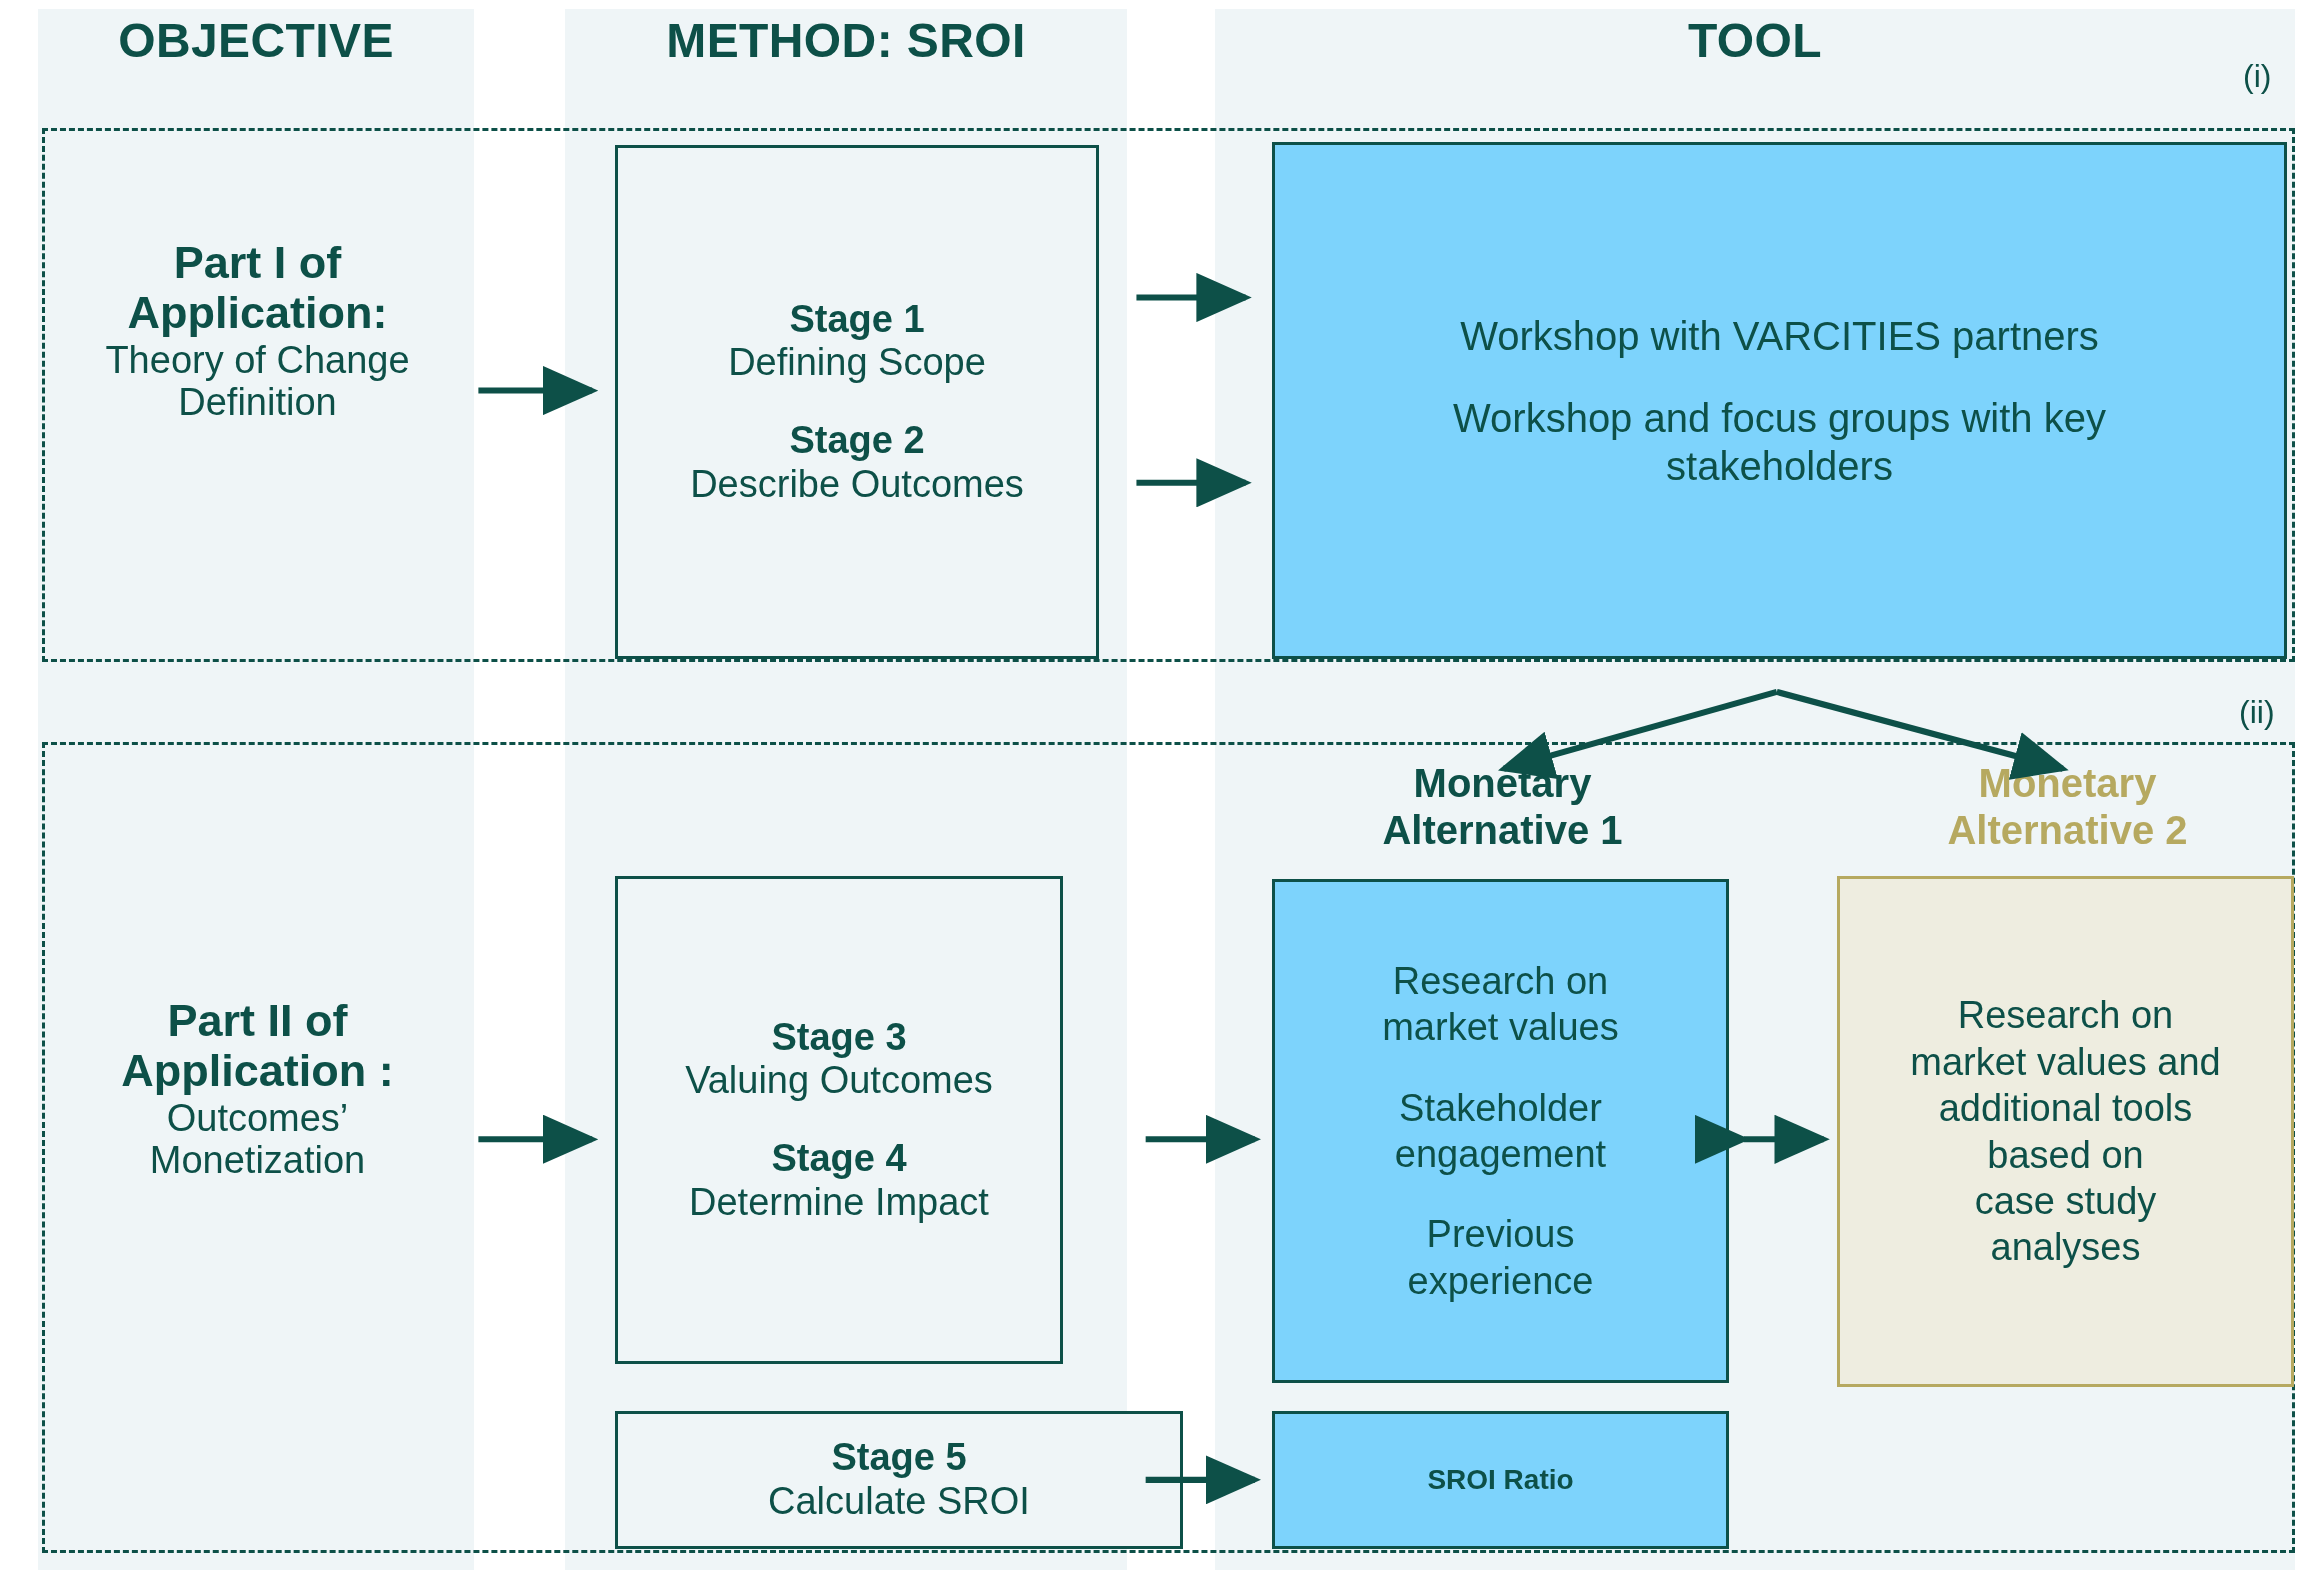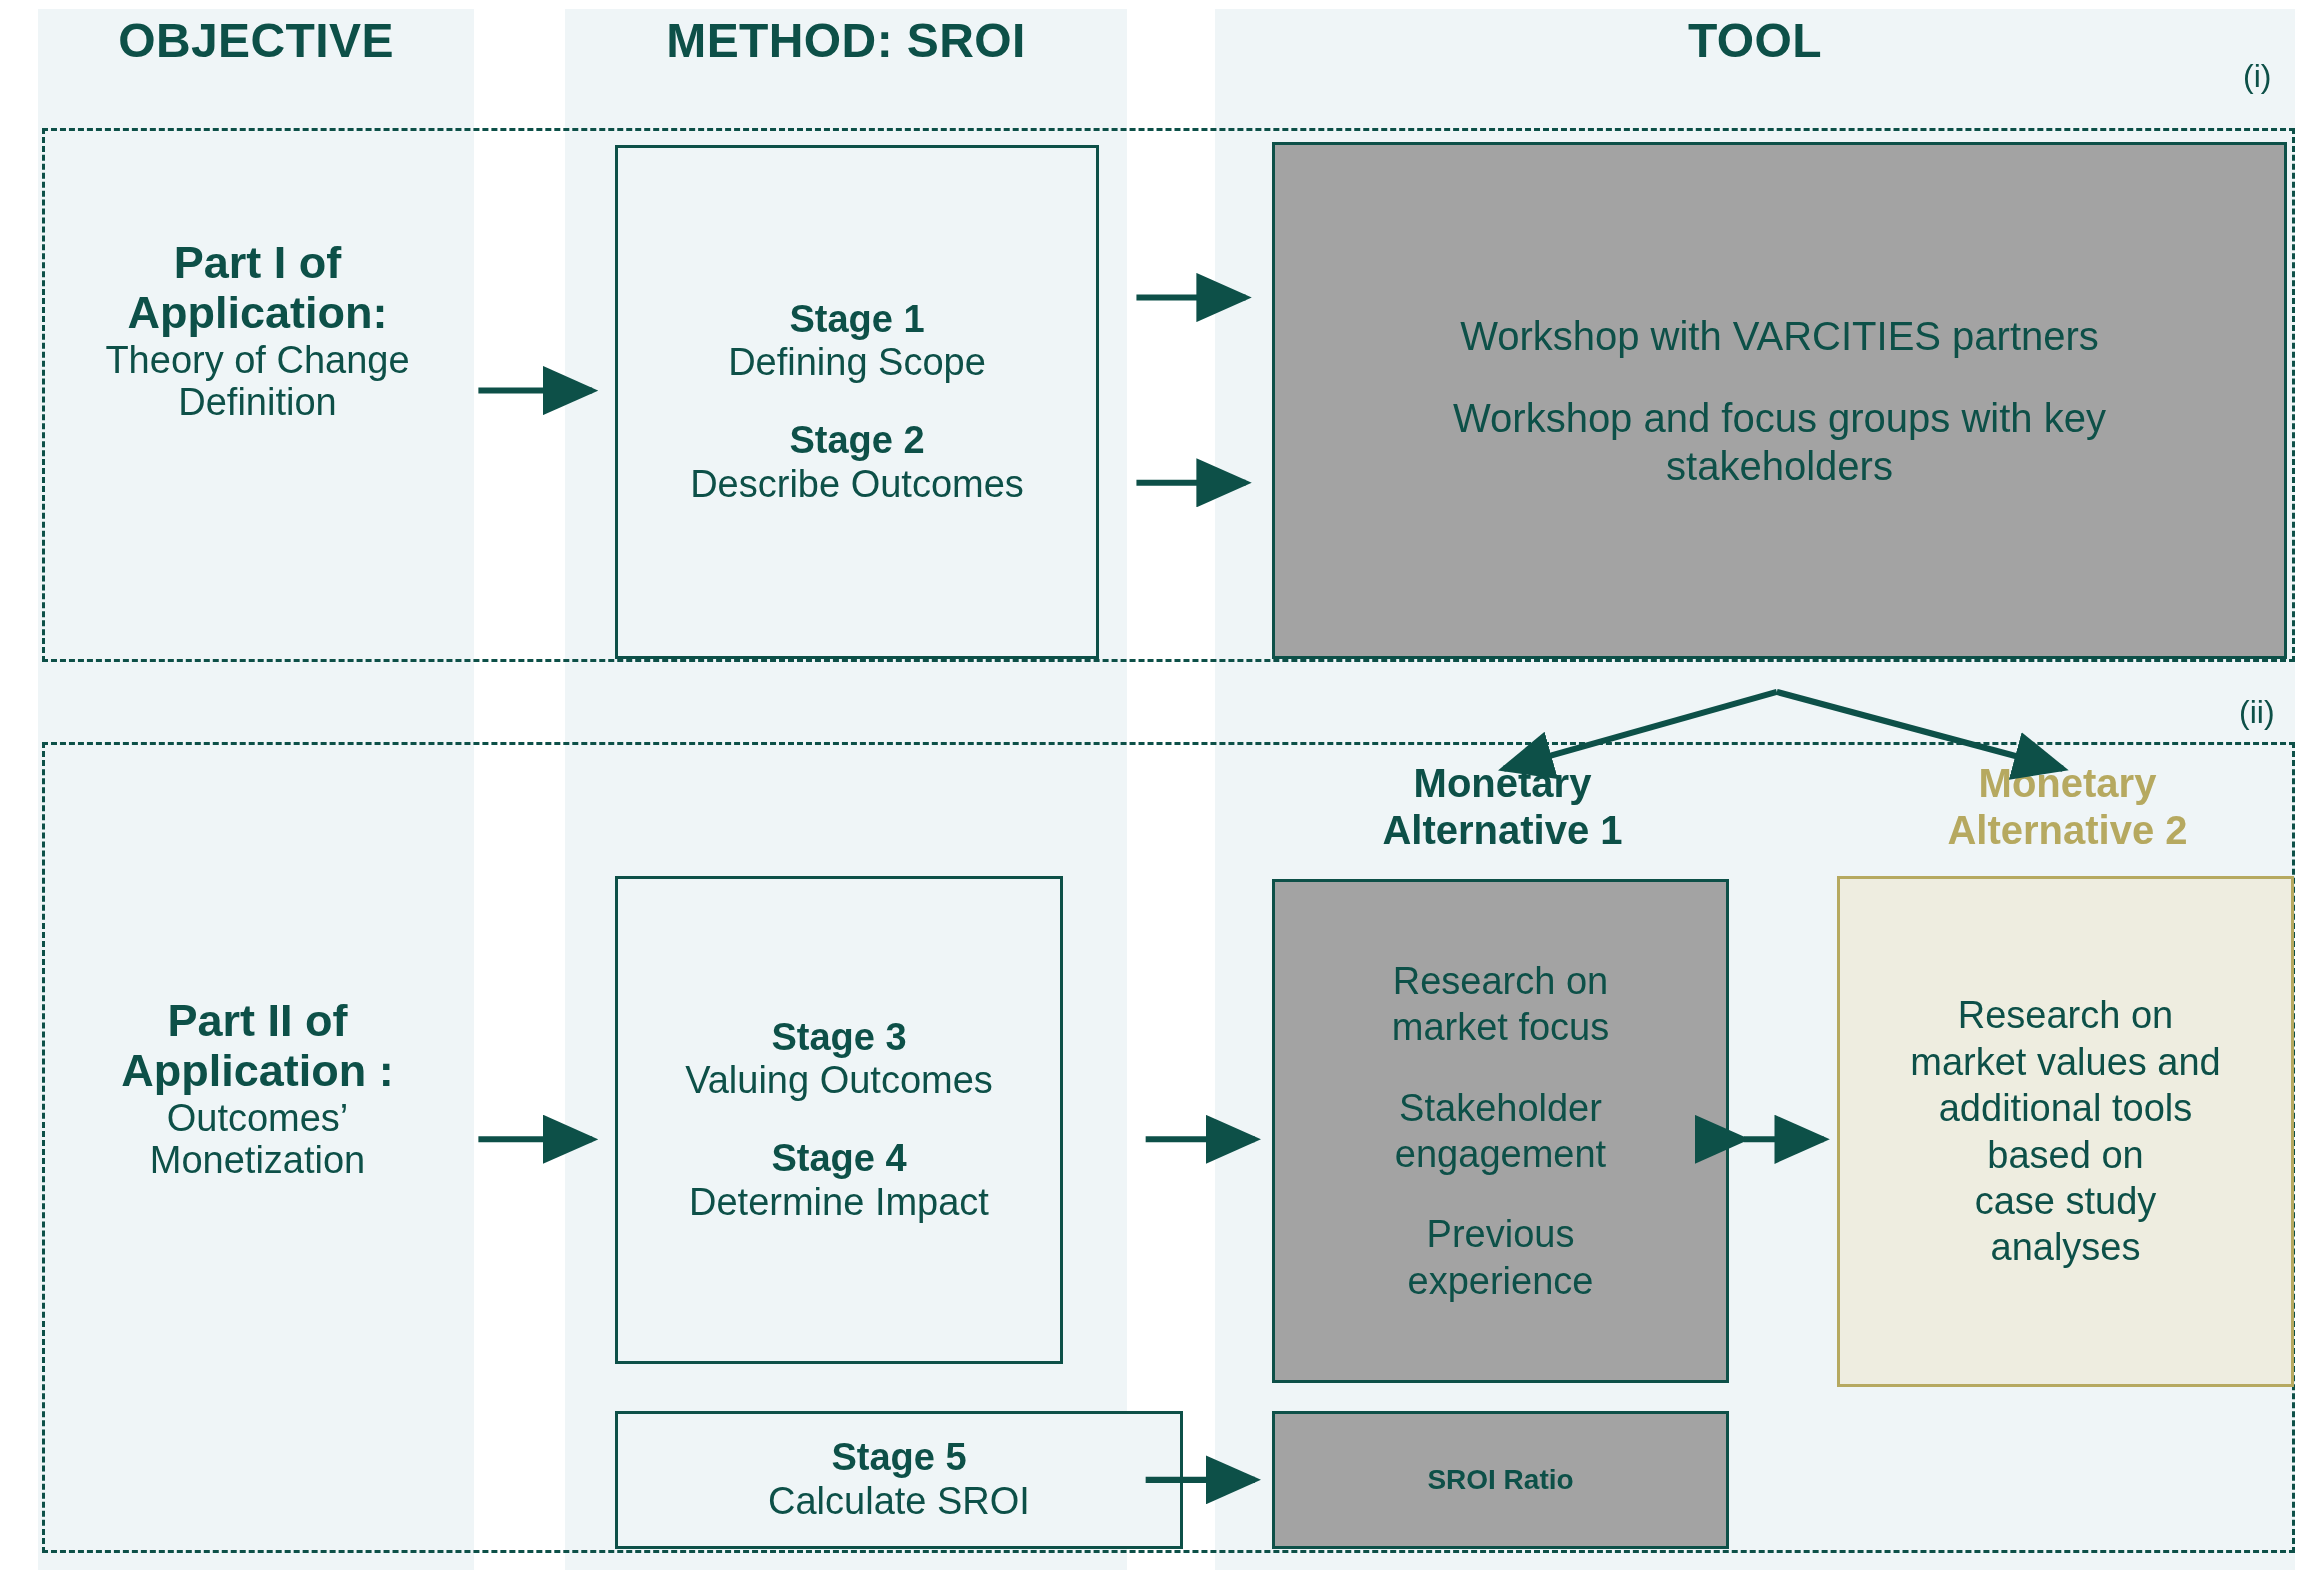--- a/index.html
+++ b/index.html
@@ -16,21 +16,21 @@
   
   .roman{position:absolute;color:#0d5048;font-size:32px;line-height:1;}
 
   
   .dashbox{position:absolute;border:3.8px dashed #0d5048;box-sizing:border-box;background:transparent;}
 
   
   .box{position:absolute;box-sizing:border-box;border:3.1px solid #0d5048;
        display:flex;flex-direction:column;align-items:center;justify-content:center;
        color:#0d5048;text-align:center;}
-  .box.fill-teal{background:#a3a3a3;}
+  .box.fill-teal{background:#7dd3fc;}
   .box.fill-pale{background:#eff5f7;}
   .box.fill-khaki{background:#eeede0;border-color:#b6a960;}
   .ttl{position:absolute;color:#0d5048;text-align:center;line-height:1.12;}
   .part-title{font-weight:bold;font-size:45px;}
   .part-sub{font-size:38px;}
 
   .stage-name{font-weight:bold;font-size:38px;line-height:1.15;}
   .stage-desc{font-size:38px;line-height:1.15;}
   .gap{height:34px;}
 
@@ -110,21 +110,21 @@
     <div>Monetary</div>
     <div>Alternative 1</div>
   </div>
   <div class="alt-label khaki" style="left:1837px;top:760px;width:461px;">
     <div>Monetary</div>
     <div>Alternative 2</div>
   </div>
 
   <div class="box fill-teal" style="left:1272px;top:879px;width:457px;height:504px;">
     <div class="alt-line">Research on</div>
-    <div class="alt-line">market focus</div>
+    <div class="alt-line">market values</div>
     <div class="gap"></div>
     <div class="alt-line">Stakeholder</div>
     <div class="alt-line">engagement</div>
     <div class="gap"></div>
     <div class="alt-line">Previous</div>
     <div class="alt-line">experience</div>
   </div>
 
   <div class="box fill-khaki" style="left:1837px;top:876px;width:457px;height:511px;">
     <div class="alt-line">Research on</div>

